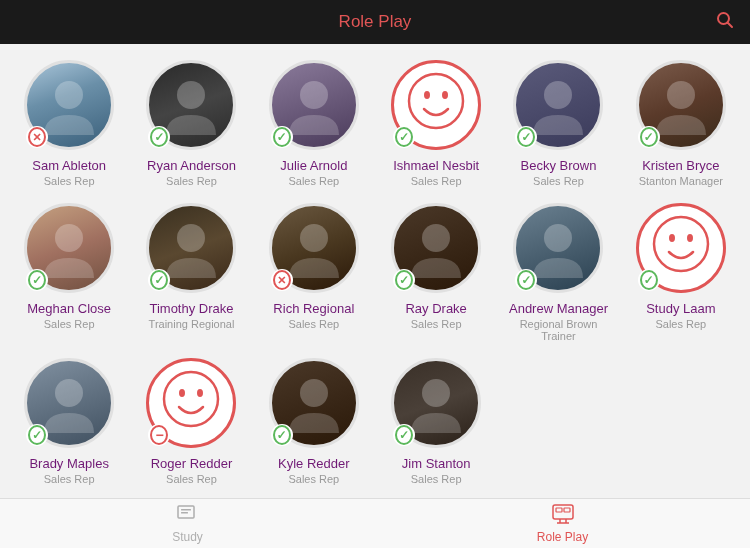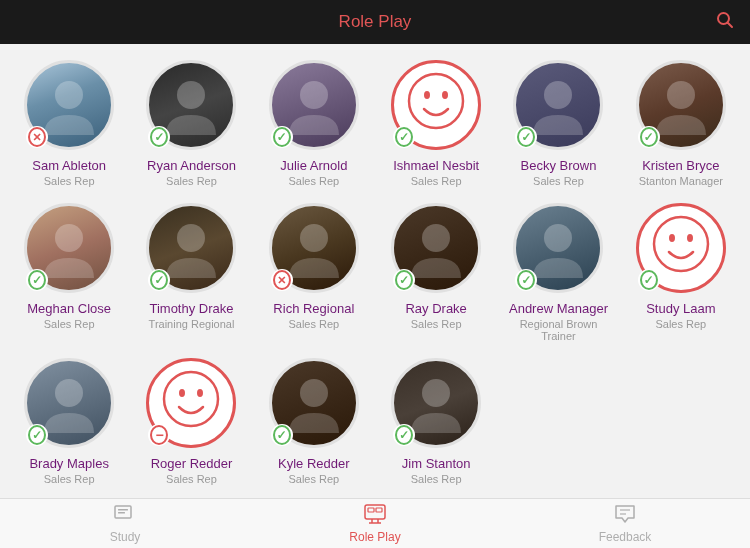--- a/index.html
+++ b/index.html
@@ -513,23 +513,13 @@
         <rect x="2" y="1" width="20" height="14" rx="2" stroke="#e05555" stroke-width="1.5" fill="none"></rect>
         <rect x="5" y="4" width="6" height="4" rx="0.5" stroke="#e05555" stroke-width="1.2" fill="none"></rect>
         <rect x="13" y="4" width="6" height="4" rx="0.5" stroke="#e05555" stroke-width="1.2" fill="none"></rect>
         <line x1="9" y1="15" x2="9" y2="19" stroke="#e05555" stroke-width="1.5"></line>
         <line x1="15" y1="15" x2="15" y2="19" stroke="#e05555" stroke-width="1.5"></line>
         <line x1="6" y1="19" x2="18" y2="19" stroke="#e05555" stroke-width="1.5"></line>
       </svg>
     </span>
     <span class="nav-label">Role Play</span>
   </div>
-  <div class="nav-item">
-    <span class="nav-icon">
-      <svg width="24" height="20" viewBox="0 0 24 20" fill="none">
-        <path d="M3 2 L21 2 L21 14 L15 14 L12 18 L9 14 L3 14 Z" stroke="#666" stroke-width="1.5" fill="none" stroke-linejoin="round"></path>
-        <line x1="7" y1="6" x2="17" y2="6" stroke="#666" stroke-width="1.2"></line>
-        <line x1="7" y1="10" x2="13" y2="10" stroke="#666" stroke-width="1.2"></line>
-      </svg>
-    </span>
-    <span class="nav-label">Feedback</span>
-  </div>
 </div>
 
 </body></html>

